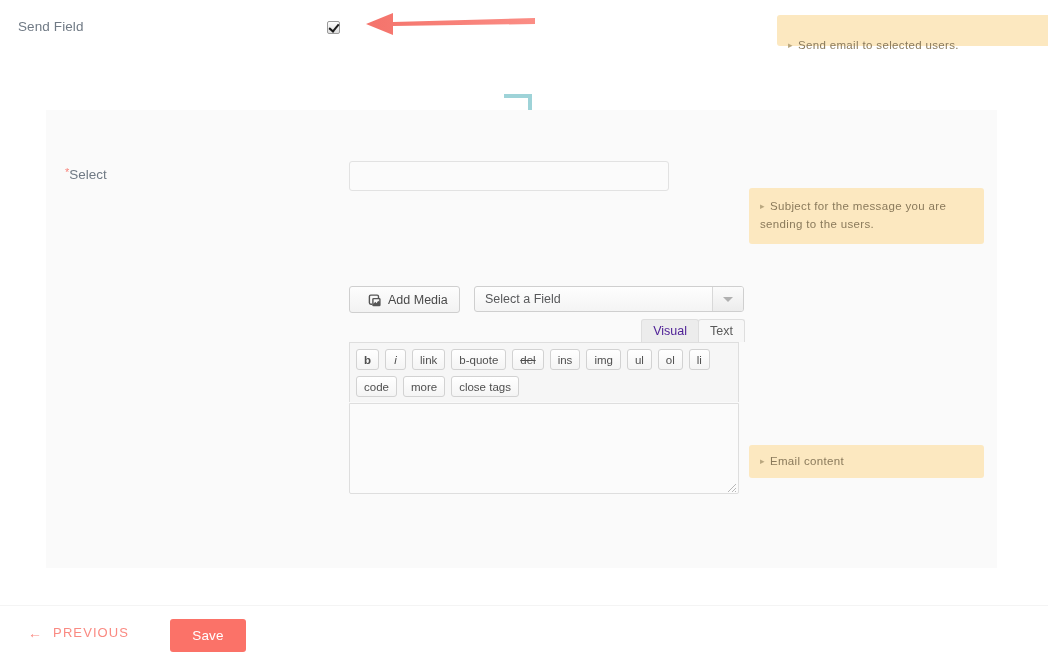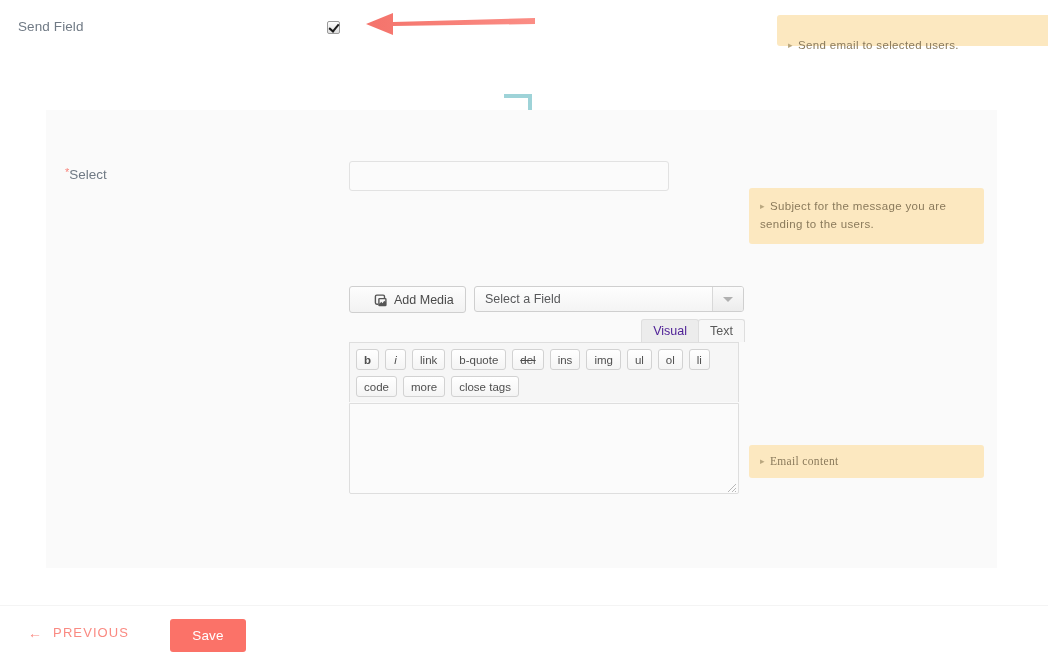--- a/index.html
+++ b/index.html
@@ -156,42 +156,41 @@
   }
   .tt-subject {
     left: 703px; top: 40px;
     width: 235px; height: 56px;
   }
   .tt-body {
     left: 703px; top: 175px;
     width: 235px; height: 33px;
     padding-top: 8px;
     line-height: 17px;
-    font-family: Liberation Serif, serif;
   }
 
   
   .editor-wrap {
     position: absolute;
     left: 303px; top: 16px;
     width: 396px;
   }
   .editor-toolbar-top {
     height: 27px;
     position: relative;
   }
   .btn-add-media {
     position: absolute;
     left: 0; top: 0;
     height: 27px;
     box-sizing: border-box;
     display: inline-flex;
     align-items: center;
     gap: 6px;
-    padding: 0 11px 0 24px;
+    padding: 0 11px 0 18px;
     background: linear-gradient(#fdfdfd, #f2f2f2);
     border: 1px solid #cfcfcf;
     border-radius: 3px;
     font-size: 12.5px;
     color: #4a4a4a;
     cursor: pointer;
     font-family: "Liberation Sans", sans-serif;
   }
   .media-icon { display: block; }
 

